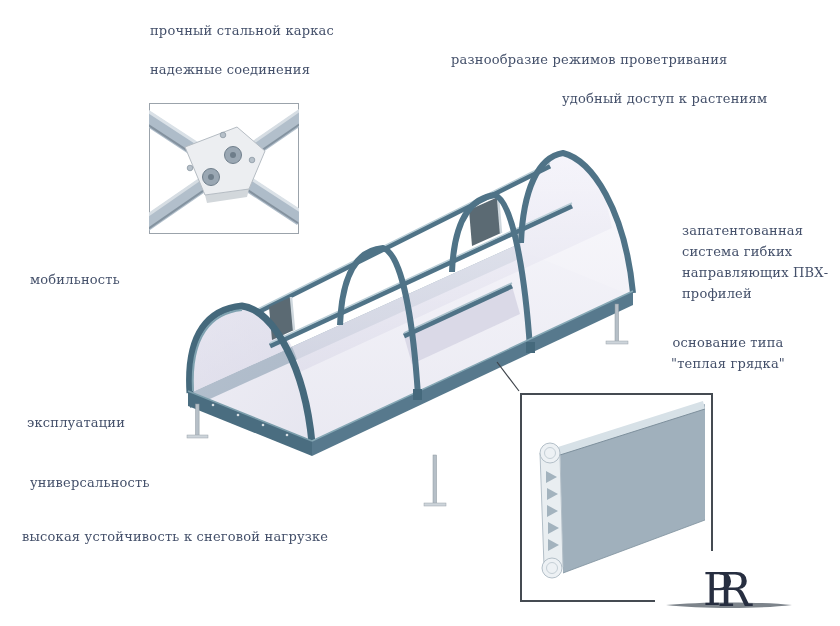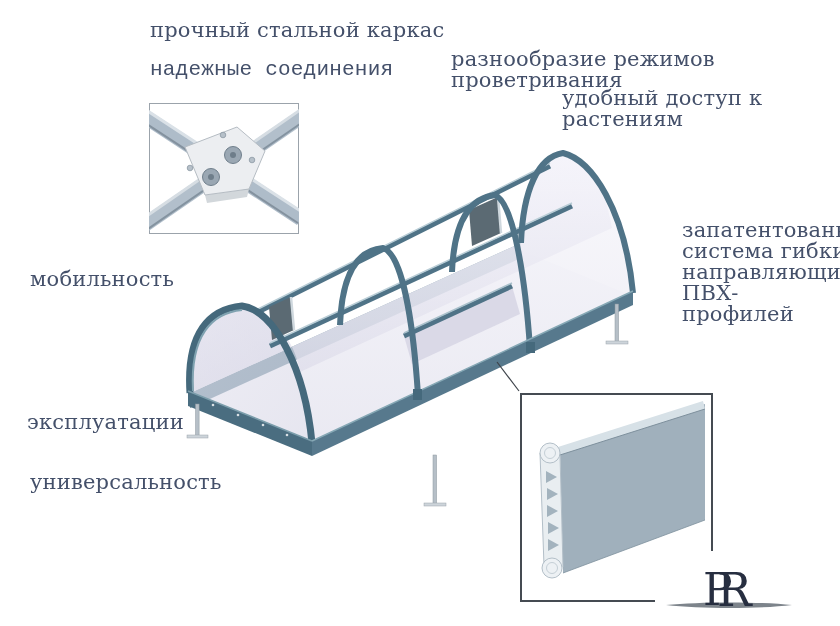--- a/index.html
+++ b/index.html
@@ -1,25 +1,25 @@
 <!DOCTYPE html>
 <html><head>
 <meta charset="utf-8">
 <style>
   html,body{margin:0;padding:0;background:#ffffff;}
   #canvas{
     position:relative;width:840px;height:626px;background:#ffffff;overflow:hidden;
     font-family:"DejaVu Serif","Liberation Serif",serif;
   }
   .label{
-    position:absolute;color:#44506a;font-size:21px;line-height:21px;
+    position:absolute;color:#44506a;font-size:13px;line-height:21px;
     white-space:pre-line;letter-spacing:0.2px;
   }
   .lbl-strong-frame   {left:150px;top:20px;}
-  .lbl-joints         {left:150px;top:59px;font-family:Liberation Mono, monospace;}
+  .lbl-joints         {left:150px;top:59px;}
   .lbl-ventilation    {left:411px;top:49px;margin-left:40px;}
   .lbl-access         {left:562px;top:88px;}
   .lbl-months         {left:634px;top:141px;}
   .lbl-patented       {left:658px;top:220px;margin-left:24px;}
   .lbl-base-type      {left:648px;top:332px;width:160px;text-align:center;}
   .lbl-mobility       {left:30px; top:269px;}
   .lbl-durability     {left:27px; top:412px;}
   .lbl-universality   {left:30px; top:472px;}
   .lbl-snow           {left:22px; top:526px;}
   .lbl-recycling      {left:22px; top:586px;}
@@ -182,17 +182,20 @@
   </svg>
 
   <div class="label lbl-strong-frame">прочный стальной каркас</div>
   <div class="label lbl-joints">надежные соединения</div>
   <div class="label lbl-ventilation">разнообразие режимов проветривания</div>
   <div class="label lbl-access">удобный доступ к растениям</div>
   <div class="label lbl-patented">запатентованная
 система гибких
 направляющих ПВХ-
 профилей</div>
+  <div class="label lbl-base-type">основание типа
+"теплая грядка"</div>
   <div class="label lbl-mobility">мобильность</div>
   <div class="label lbl-durability">эксплуатации</div>
   <div class="label lbl-universality">универсальность</div>
+  <div class="label lbl-snow">высокая устойчивость к снеговой нагрузке</div>
 
 </div>
 
 </body></html>

